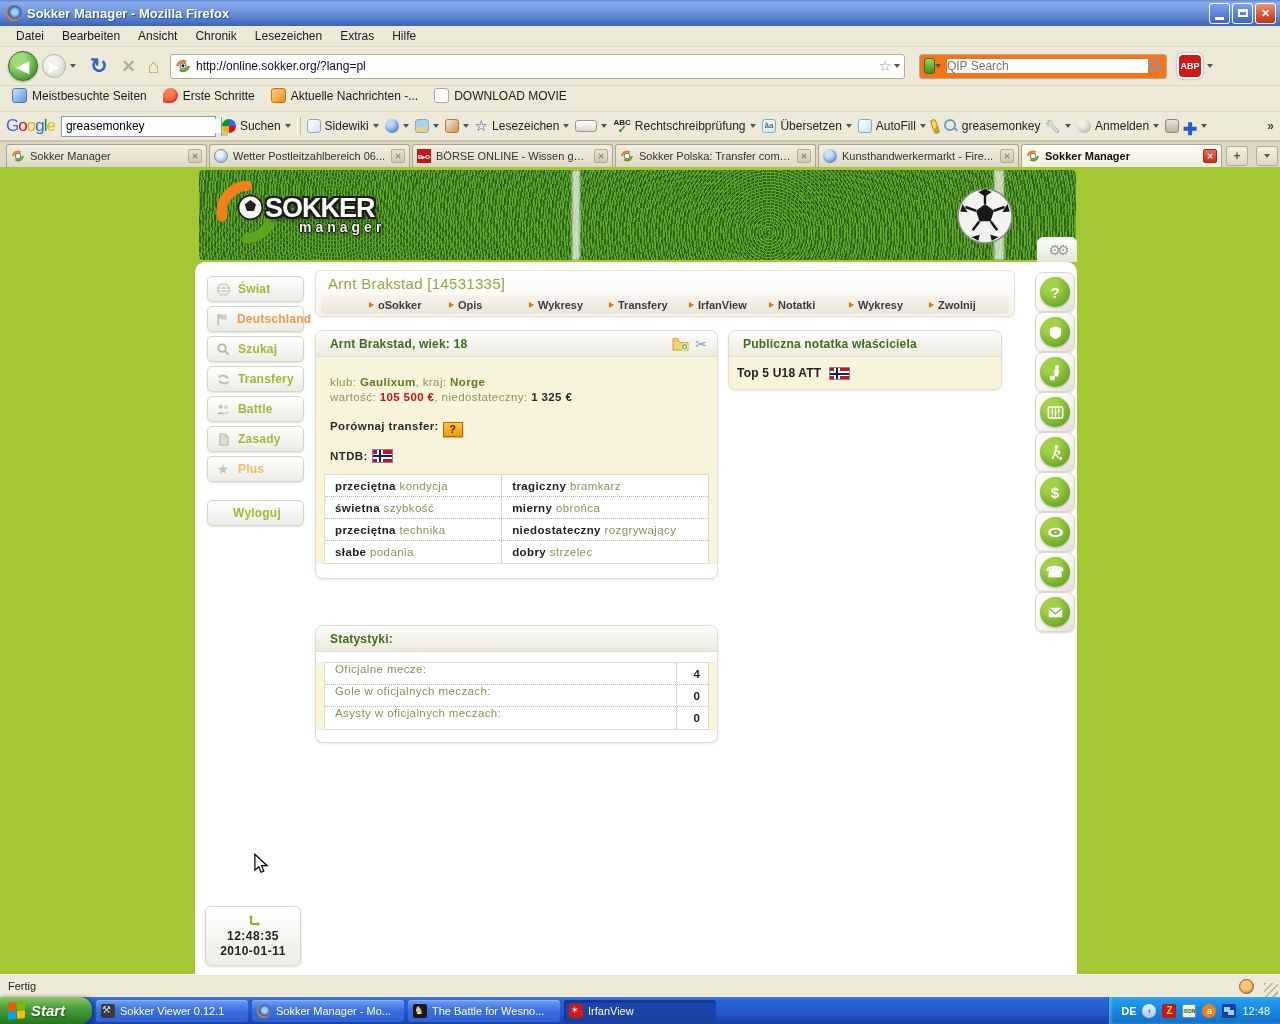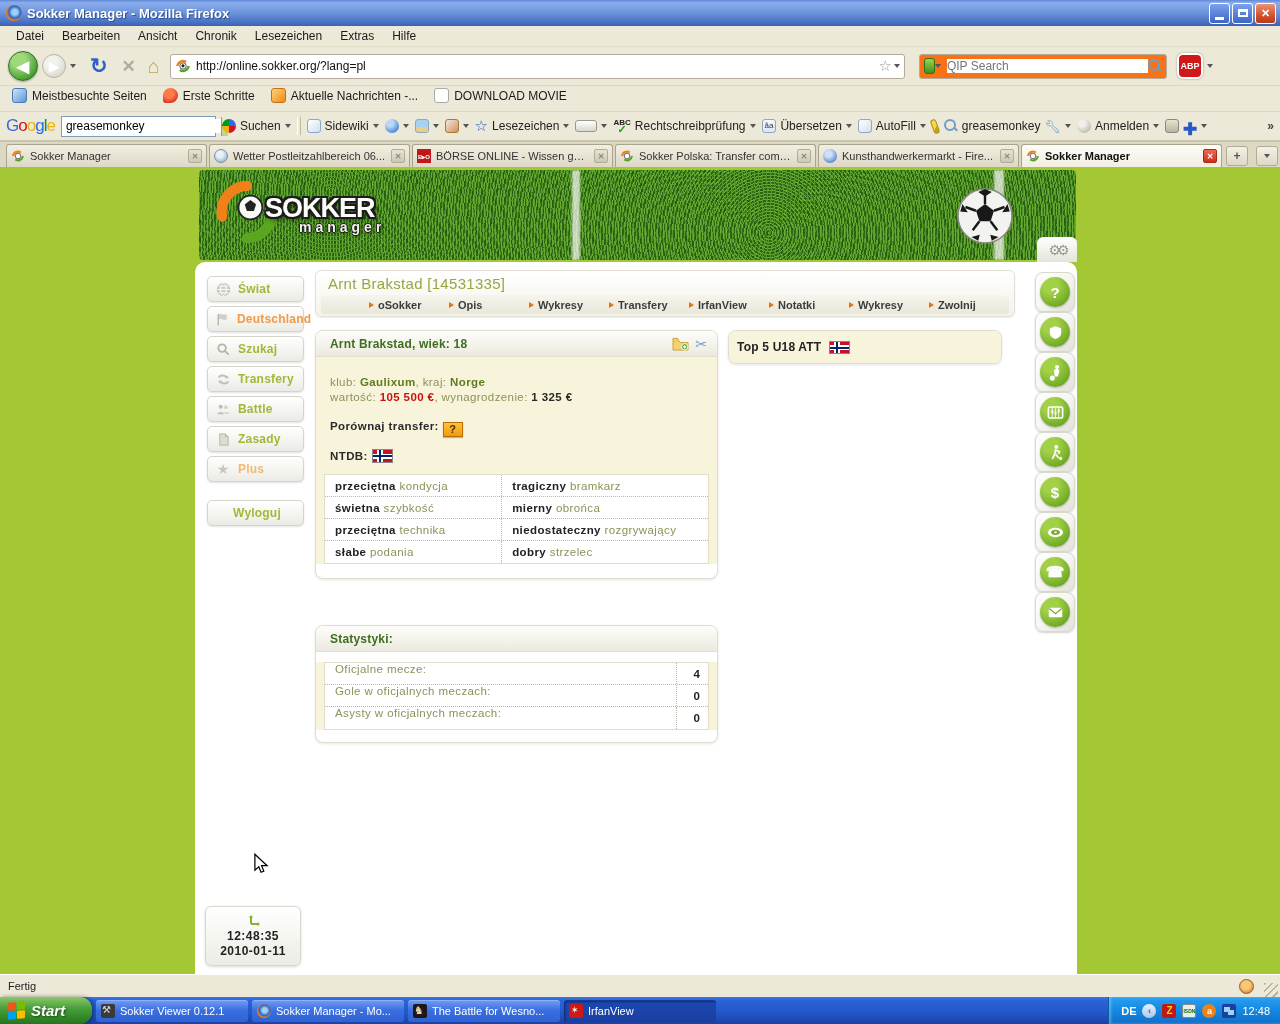--- a/index.html
+++ b/index.html
@@ -612,21 +612,21 @@
                 <path d="M1 5V2.5h5l1 2.5" fill="#f5d270" stroke="#c8a030"></path>
                 <circle cx="13.5" cy="11.5" r="3.4" fill="#58b02c" stroke="#fff"></circle>
                 <path d="M13.5 9.8v3.4M11.8 11.5h3.4" stroke="#fff" stroke-width="1.3"></path>
               </svg>
             <span class="scissors">✂</span>
           </span>
         </div>
         <div class="panel-b">
           <div class="pinfo">
             <div class="ln"><span>klub:</span> <b class="grn">Gaulixum</b><span>, kraj:</span> <b class="grn">Norge</b></div>
-            <div class="ln"><span>wartość:</span> <b class="red">105 500 €</b><span>, wynagrodzenie:</span> <b class="blk">1 325 €</b></div>
+            <div class="ln"><span>wartość:</span> <b class="red">105 500 €</b><span>, niedostateczny:</span> <b class="blk">1 325 €</b></div>
             <div class="rowgap"></div>
             <div class="ln"><b class="blk">Porównaj transfer:</b><span class="qbtn">?</span></div>
             <div class="rowgap" style="height:12px"></div>
             <div class="ln"><b class="blk">NTDB:</b><span class="no-flag"></span></div>
           </div>
           <div class="sktable">
             <div class="skrow">
               <span class="skcell c1"><b>przeciętna</b> <span>kondycja</span></span>
               <span class="skcell c2"><b>tragiczny</b>&nbsp;<span>bramkarz</span></span>
             </div>
@@ -662,20 +662,23 @@
               </div>
             <div class="strow">
                 <span class="stl">Asysty w oficjalnych meczach:</span>
                 <span class="stv">0</span>
               </div>
           </div>
         </div>
       </div>
 
       <div id="notepanel" class="panel">
+        <div class="panel-h">
+            <b>Publiczna notatka właściciela</b>
+          </div>
         <div class="panel-b note-b">
           <span>Top 5 U18 ATT</span>
           <span class="no-flag" style="width:21px;height:13px"></span>
         </div>
       </div>
 
       <div class="qicon" style="top:10px">
           <span class="qcircle">?</span>
         </div>
       <div class="qicon" style="top:50px">

